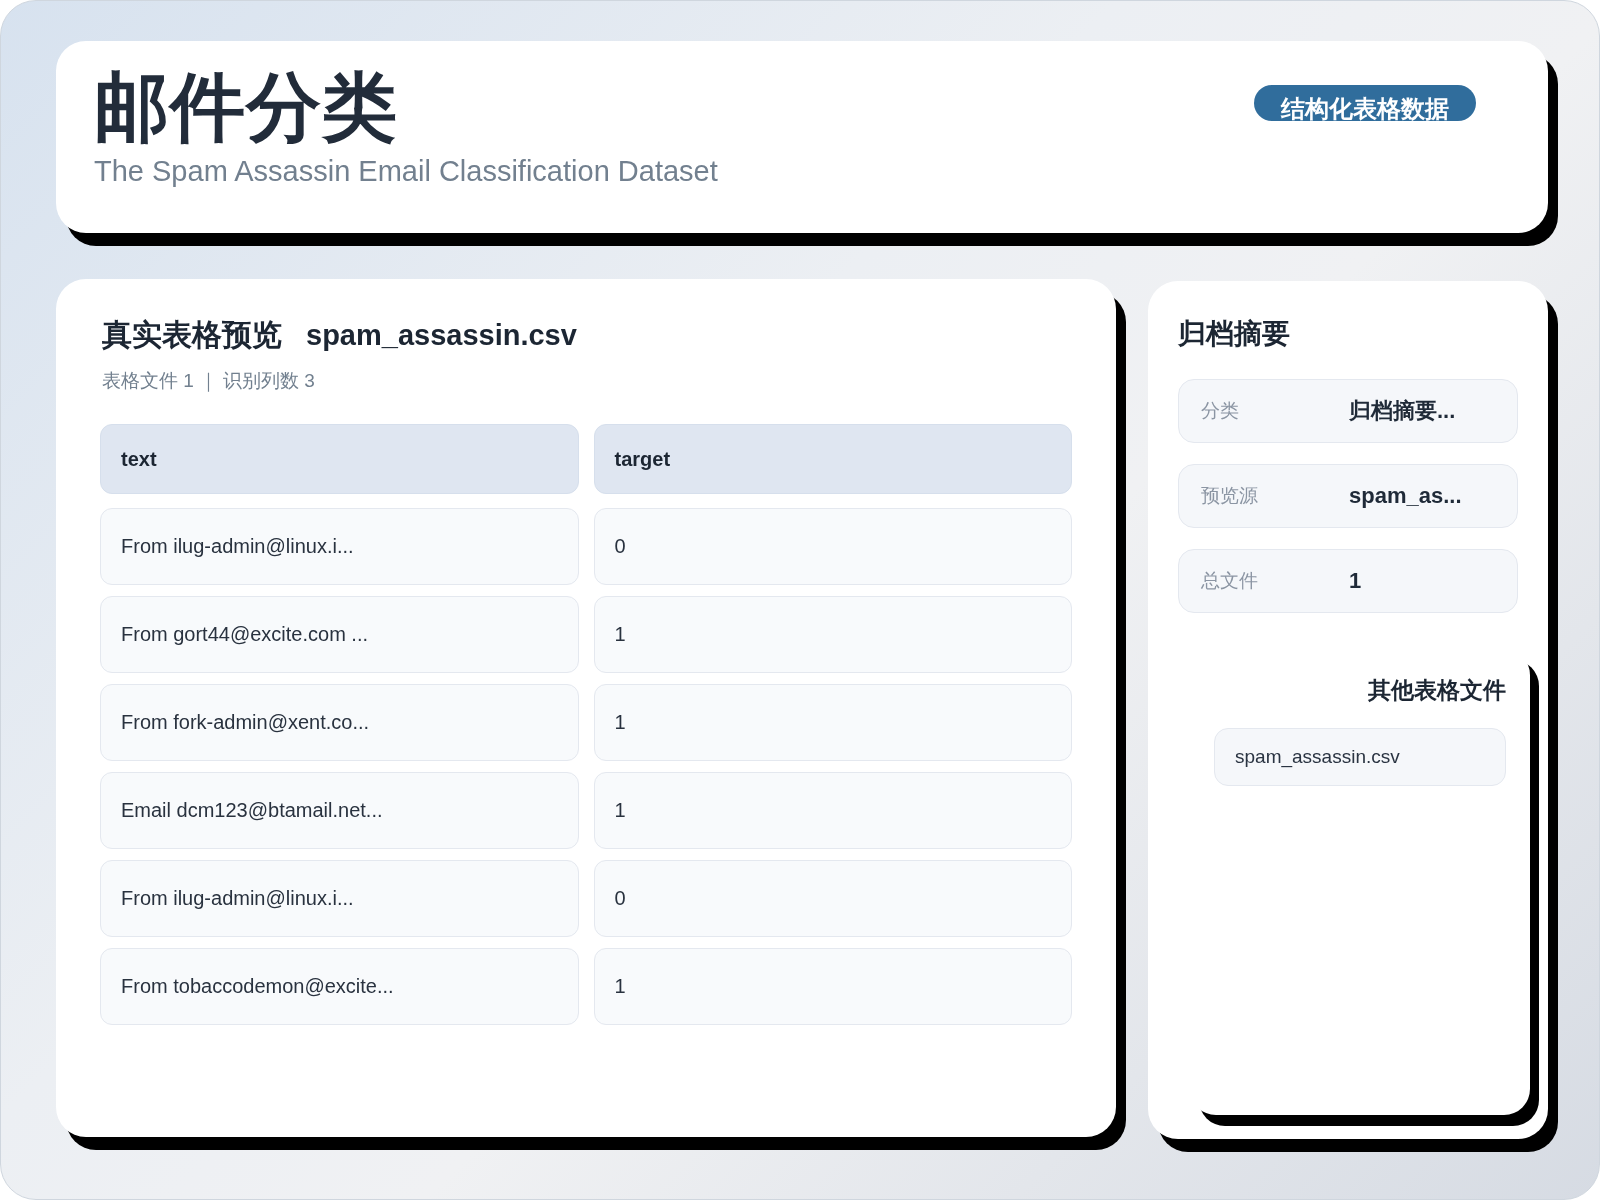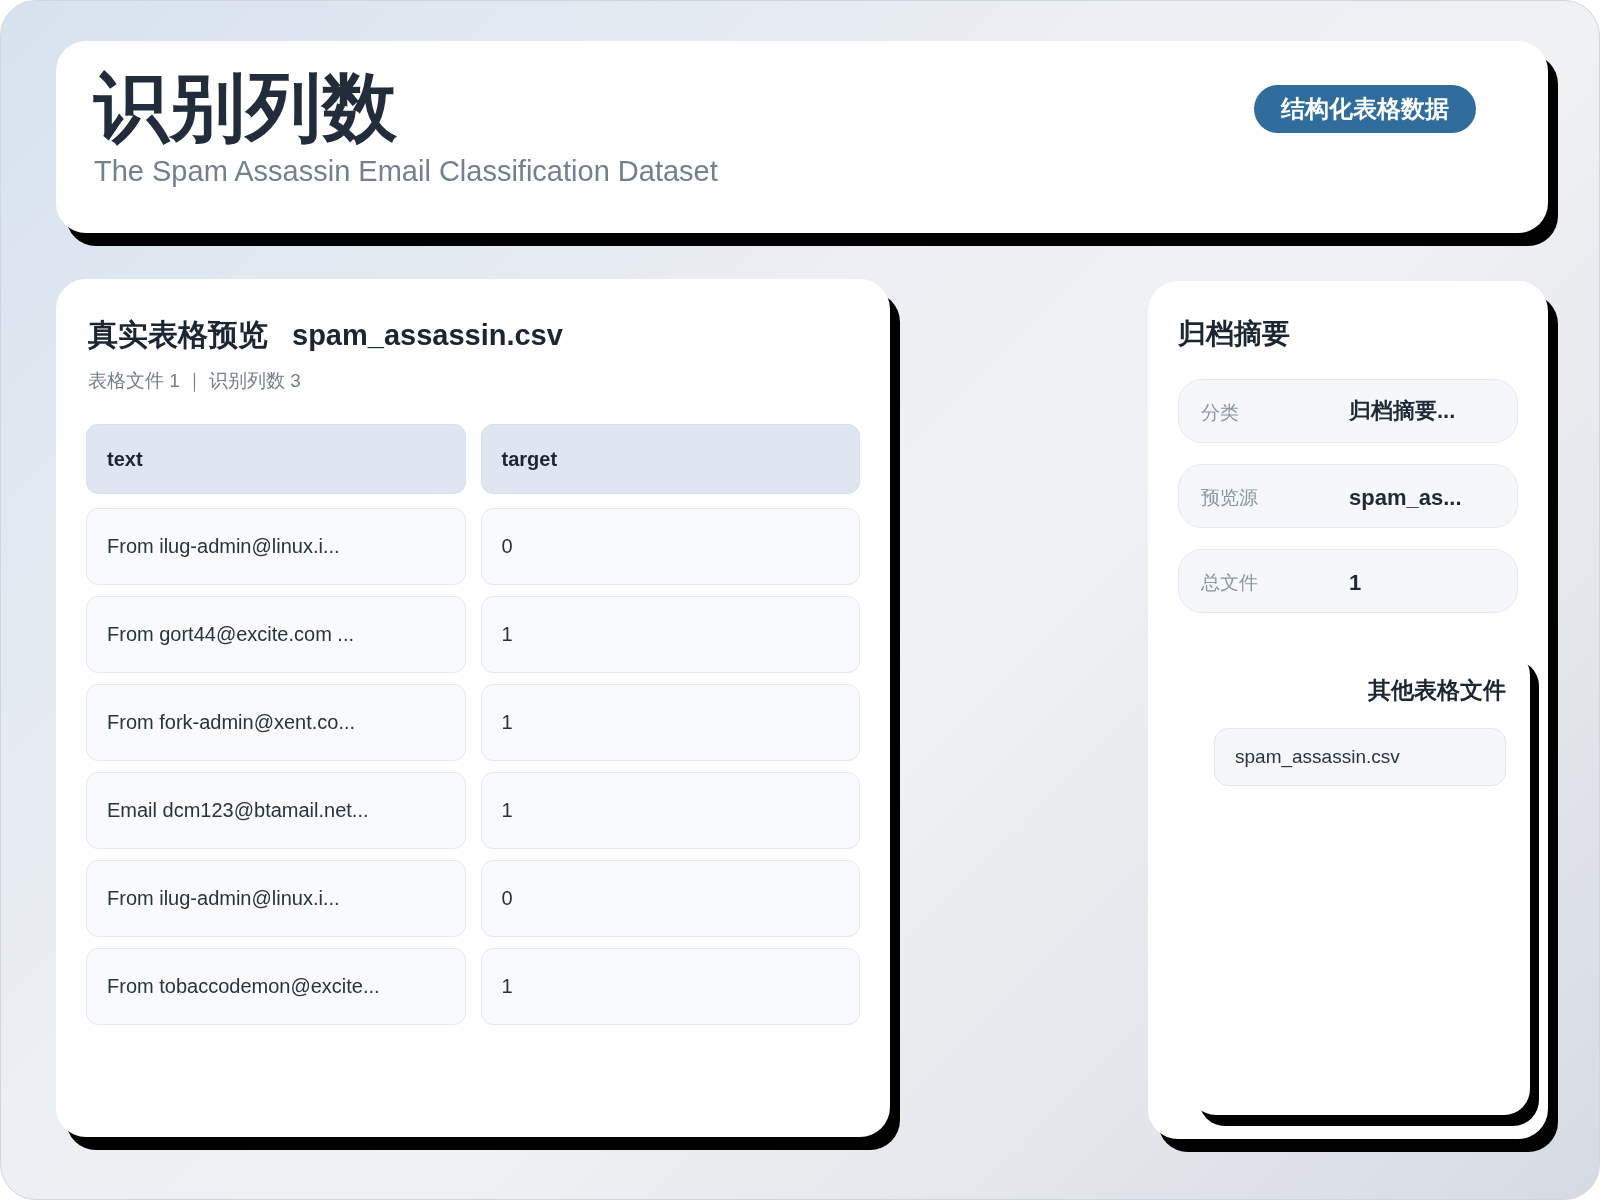--- a/index.html
+++ b/index.html
@@ -17,28 +17,28 @@
     position: absolute; background: #ffffff;
     border-radius: 30px;
     box-shadow: 10px 13px 0 #000000;
   }
 
   
   .header-card { left: 55px; top: 40px; width: 1492px; height: 192px; padding: 24px 38px; }
   .page-title { font-size: 75px; font-weight: 700; color: #222c3a; line-height: 1.12; letter-spacing: 1px; }
   .page-subtitle { font-size: 29px; color: #72808f; margin-top: 6px; }
   .badge {
-    position: absolute; top: 44px; right: 72px; height: 48px;
+    position: absolute; top: 44px; right: 72px; height: 36px;
     background: #306d9c; color: #ffffff;
     border-radius: 24px; padding: 0 27px;
     font-size: 24px; font-weight: 700; line-height: 48px; white-space: nowrap;
   }
 
   
-  .main-card { left: 55px; top: 278px; width: 834px; height: 858px; padding: 36px 30px; }
+  .main-card { left: 55px; top: 278px; width: 1060px; height: 858px; padding: 36px 44px; }
   .preview-title-row { display: flex; align-items: baseline; gap: 24px; padding-left: 2px; }
   .preview-title { font-size: 30px; font-weight: 700; color: #1c2633; }
   .preview-filename { font-size: 29px; font-weight: 700; color: #1c2633; }
   .preview-meta { font-size: 19px; color: #72808f; margin-top: 12px; padding-left: 2px; }
 
   .table-grid {
     margin-top: 30px;
     display: grid; grid-template-columns: 1fr 1fr;
     column-gap: 15px; row-gap: 11px;
   }
@@ -53,23 +53,23 @@
     height: 77px; border-radius: 12px;
     background: #f8fafc; border: 1px solid #e4e8ef;
     display: flex; align-items: center; padding: 0 20px;
     font-size: 20px; color: #29323f; white-space: nowrap; overflow: hidden;
   }
 
   
   .sidebar-card { left: 1147px; top: 280px; width: 400px; height: 858px; padding: 34px 30px; }
   .summary-title { font-size: 28px; font-weight: 700; color: #1c2633; margin-bottom: 26px; }
   .sum-item {
-    height: 64px; border-radius: 24px;
+    height: 64px; border-radius: 16px;
     background: #f5f7fa; border: 1px solid #e4e8ef;
-    display: flex; align-items: flex-end; padding: 16px 22px;
+    display: flex; align-items: center; padding: 0 22px;
     margin-bottom: 21px;
   }
   .sum-label { width: 148px; flex: none; font-size: 19px; color: #8b95a3; }
   .sum-value {
     font-size: 22px; font-weight: 700; color: #1f2a38;
     white-space: nowrap; overflow: hidden; flex: 1;
   }
 
   .nested-card {
     position: relative; left: 12px; top: 0;
@@ -88,21 +88,21 @@
     cursor: pointer;
   }
 </style>
 </head>
 <body>
 
 <div class="page">
 
   <section class="card header-card">
     <div class="badge">结构化表格数据</div>
-    <h1 class="page-title">识别列数</h1>
+    <h1 class="page-title">邮件分类</h1>
     <p class="page-subtitle">The Spam Assassin Email Classification Dataset</p>
   </section>
 
   <section class="card main-card">
     <div class="preview-title-row">
       <h2 class="preview-title">真实表格预览</h2>
       <span class="preview-filename">spam_assassin.csv</span>
     </div>
     <p class="preview-meta">表格文件 1 ｜ 识别列数 3</p>
 

